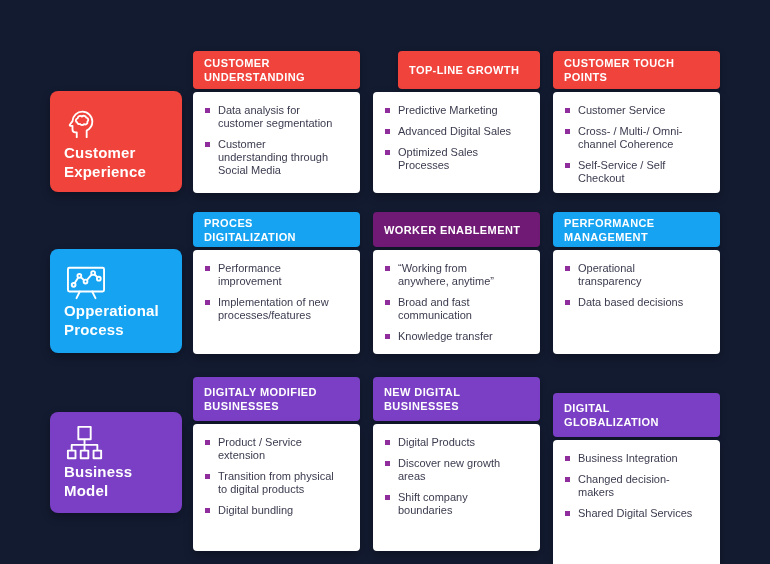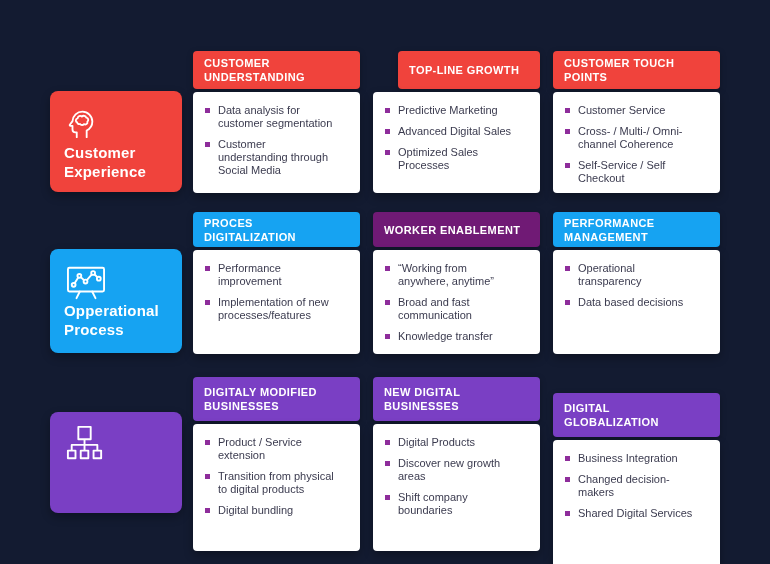--- a/index.html
+++ b/index.html
@@ -180,20 +180,22 @@
     <div class="label-card" style="background: rgb(122, 63, 196); --row-accent: #7A3FC4;">
       <span class="icon">
   <svg width="42" height="38" viewBox="0 0 44 40" fill="none" stroke="currentColor" stroke-width="2" stroke-linejoin="round">
     <rect x="15" y="3" width="13" height="13"></rect>
     <path d="M21.5 16 v6 M8 28 v-6 h27 v6 M21.5 22 v6"></path>
     <rect x="4" y="28" width="8" height="8"></rect>
     <rect x="17.5" y="28" width="8" height="8"></rect>
     <rect x="31" y="28" width="8" height="8"></rect>
   </svg>
 </span>
+      <span class="label-text">Business
+Model</span>
     </div>
     <div class="cols">
         <div class="col">
     <div class="col-header" style="background: rgb(122, 63, 196);">
       <span>DIGITALY MODIFIED
 BUSINESSES</span>
     </div>
     <div class="col-body">
       <ul class="bullets">
               <li><span class="bullet-sq"></span><span class="bullet-text">Product / Service

